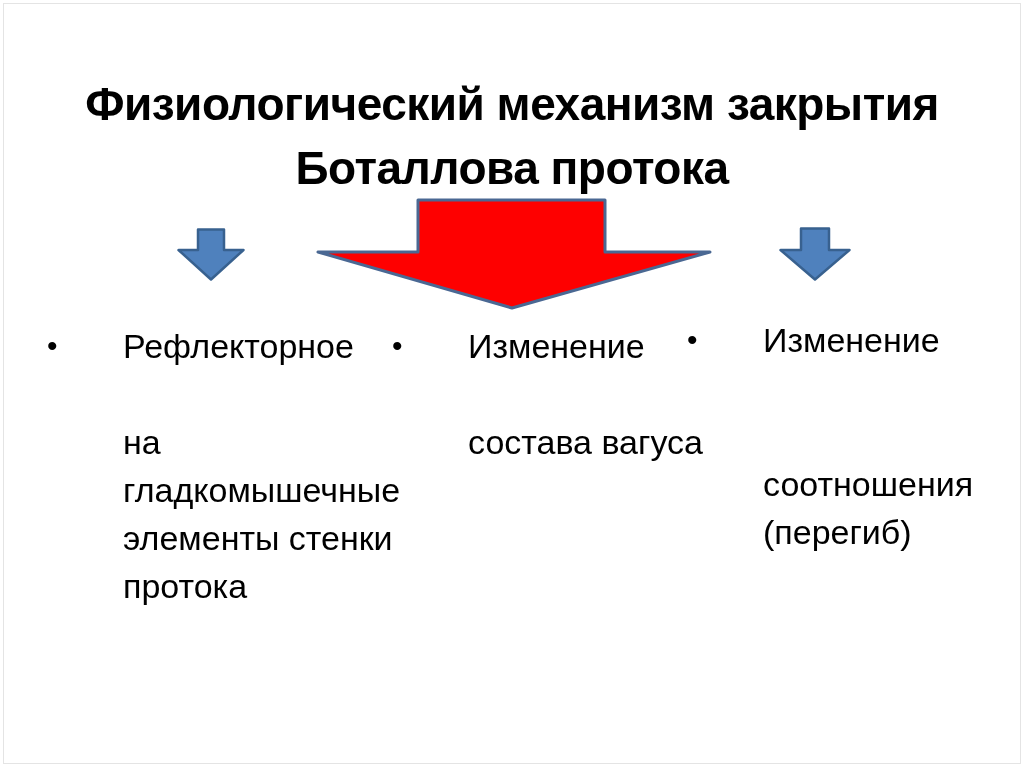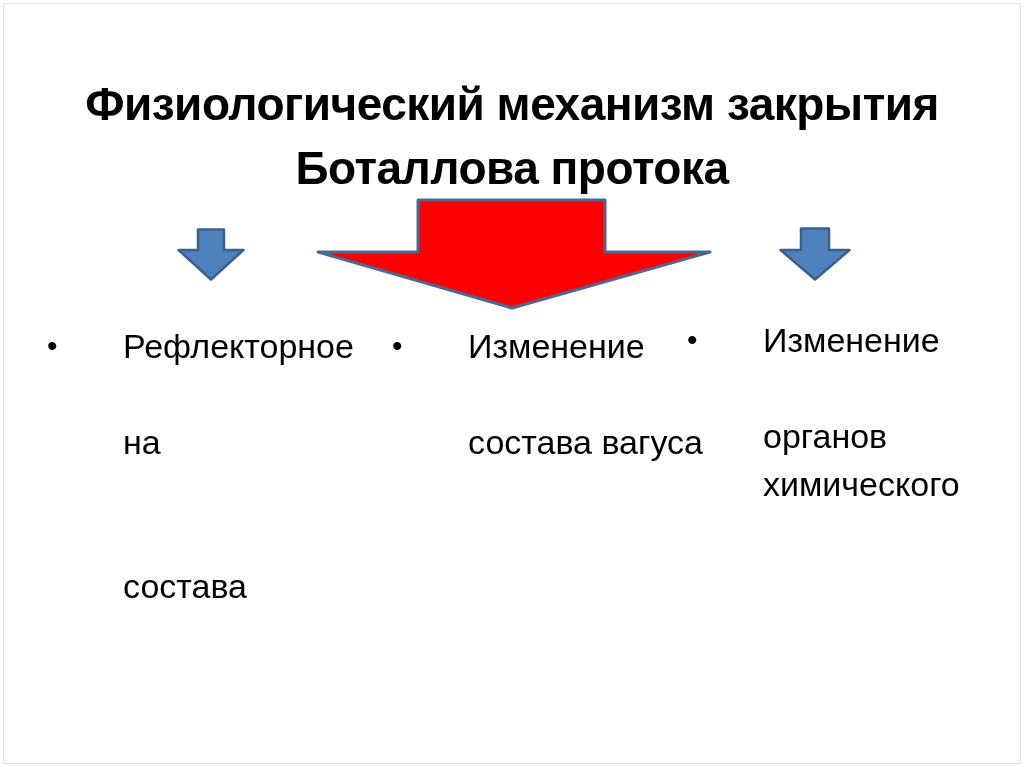--- a/index.html
+++ b/index.html
@@ -94,37 +94,38 @@
   <svg class="arrow arrow-blue" style="left:779px; top:227px;" width="72" height="54" viewBox="0 0 72 54">
     <polygon points="22,1.5 50,1.5 50,23 70.5,23 36,52.5 1.5,23 22,23"></polygon>
   </svg>
 
   <div class="bullet-col col-1">
     <span class="bullet-marker">•</span>
     <span class="bullet-lines">
       <span class="bullet-line">Рефлекторное</span><br>
       <br>
       <span class="bullet-line">на</span><br>
-      <br>
-      <br>
-      <span class="bullet-line">состава</span>
+      <span class="bullet-line">гладкомышечные</span><br>
+      <span class="bullet-line">элементы стенки</span><br>
+      <span class="bullet-line">протока</span>
     </span>
   </div>
 
   <div class="bullet-col col-2">
     <span class="bullet-marker">•</span>
     <span class="bullet-lines">
       <span class="bullet-line">Изменение</span><br>
       <br>
       <span class="bullet-line">состава вагуса</span>
     </span>
   </div>
 
   <div class="bullet-col col-3">
     <span class="bullet-marker">•</span>
     <span class="bullet-lines">
       <span class="bullet-line">Изменение</span><br>
       <br>
-      <span class="bullet-line">органов</span><br>
-      <span class="bullet-line">химического</span><br>
+      <br>
+      <span class="bullet-line">соотношения</span><br>
+      <span class="bullet-line">(перегиб)</span>
     </span>
   </div>
 </div>
 
 </body></html>

